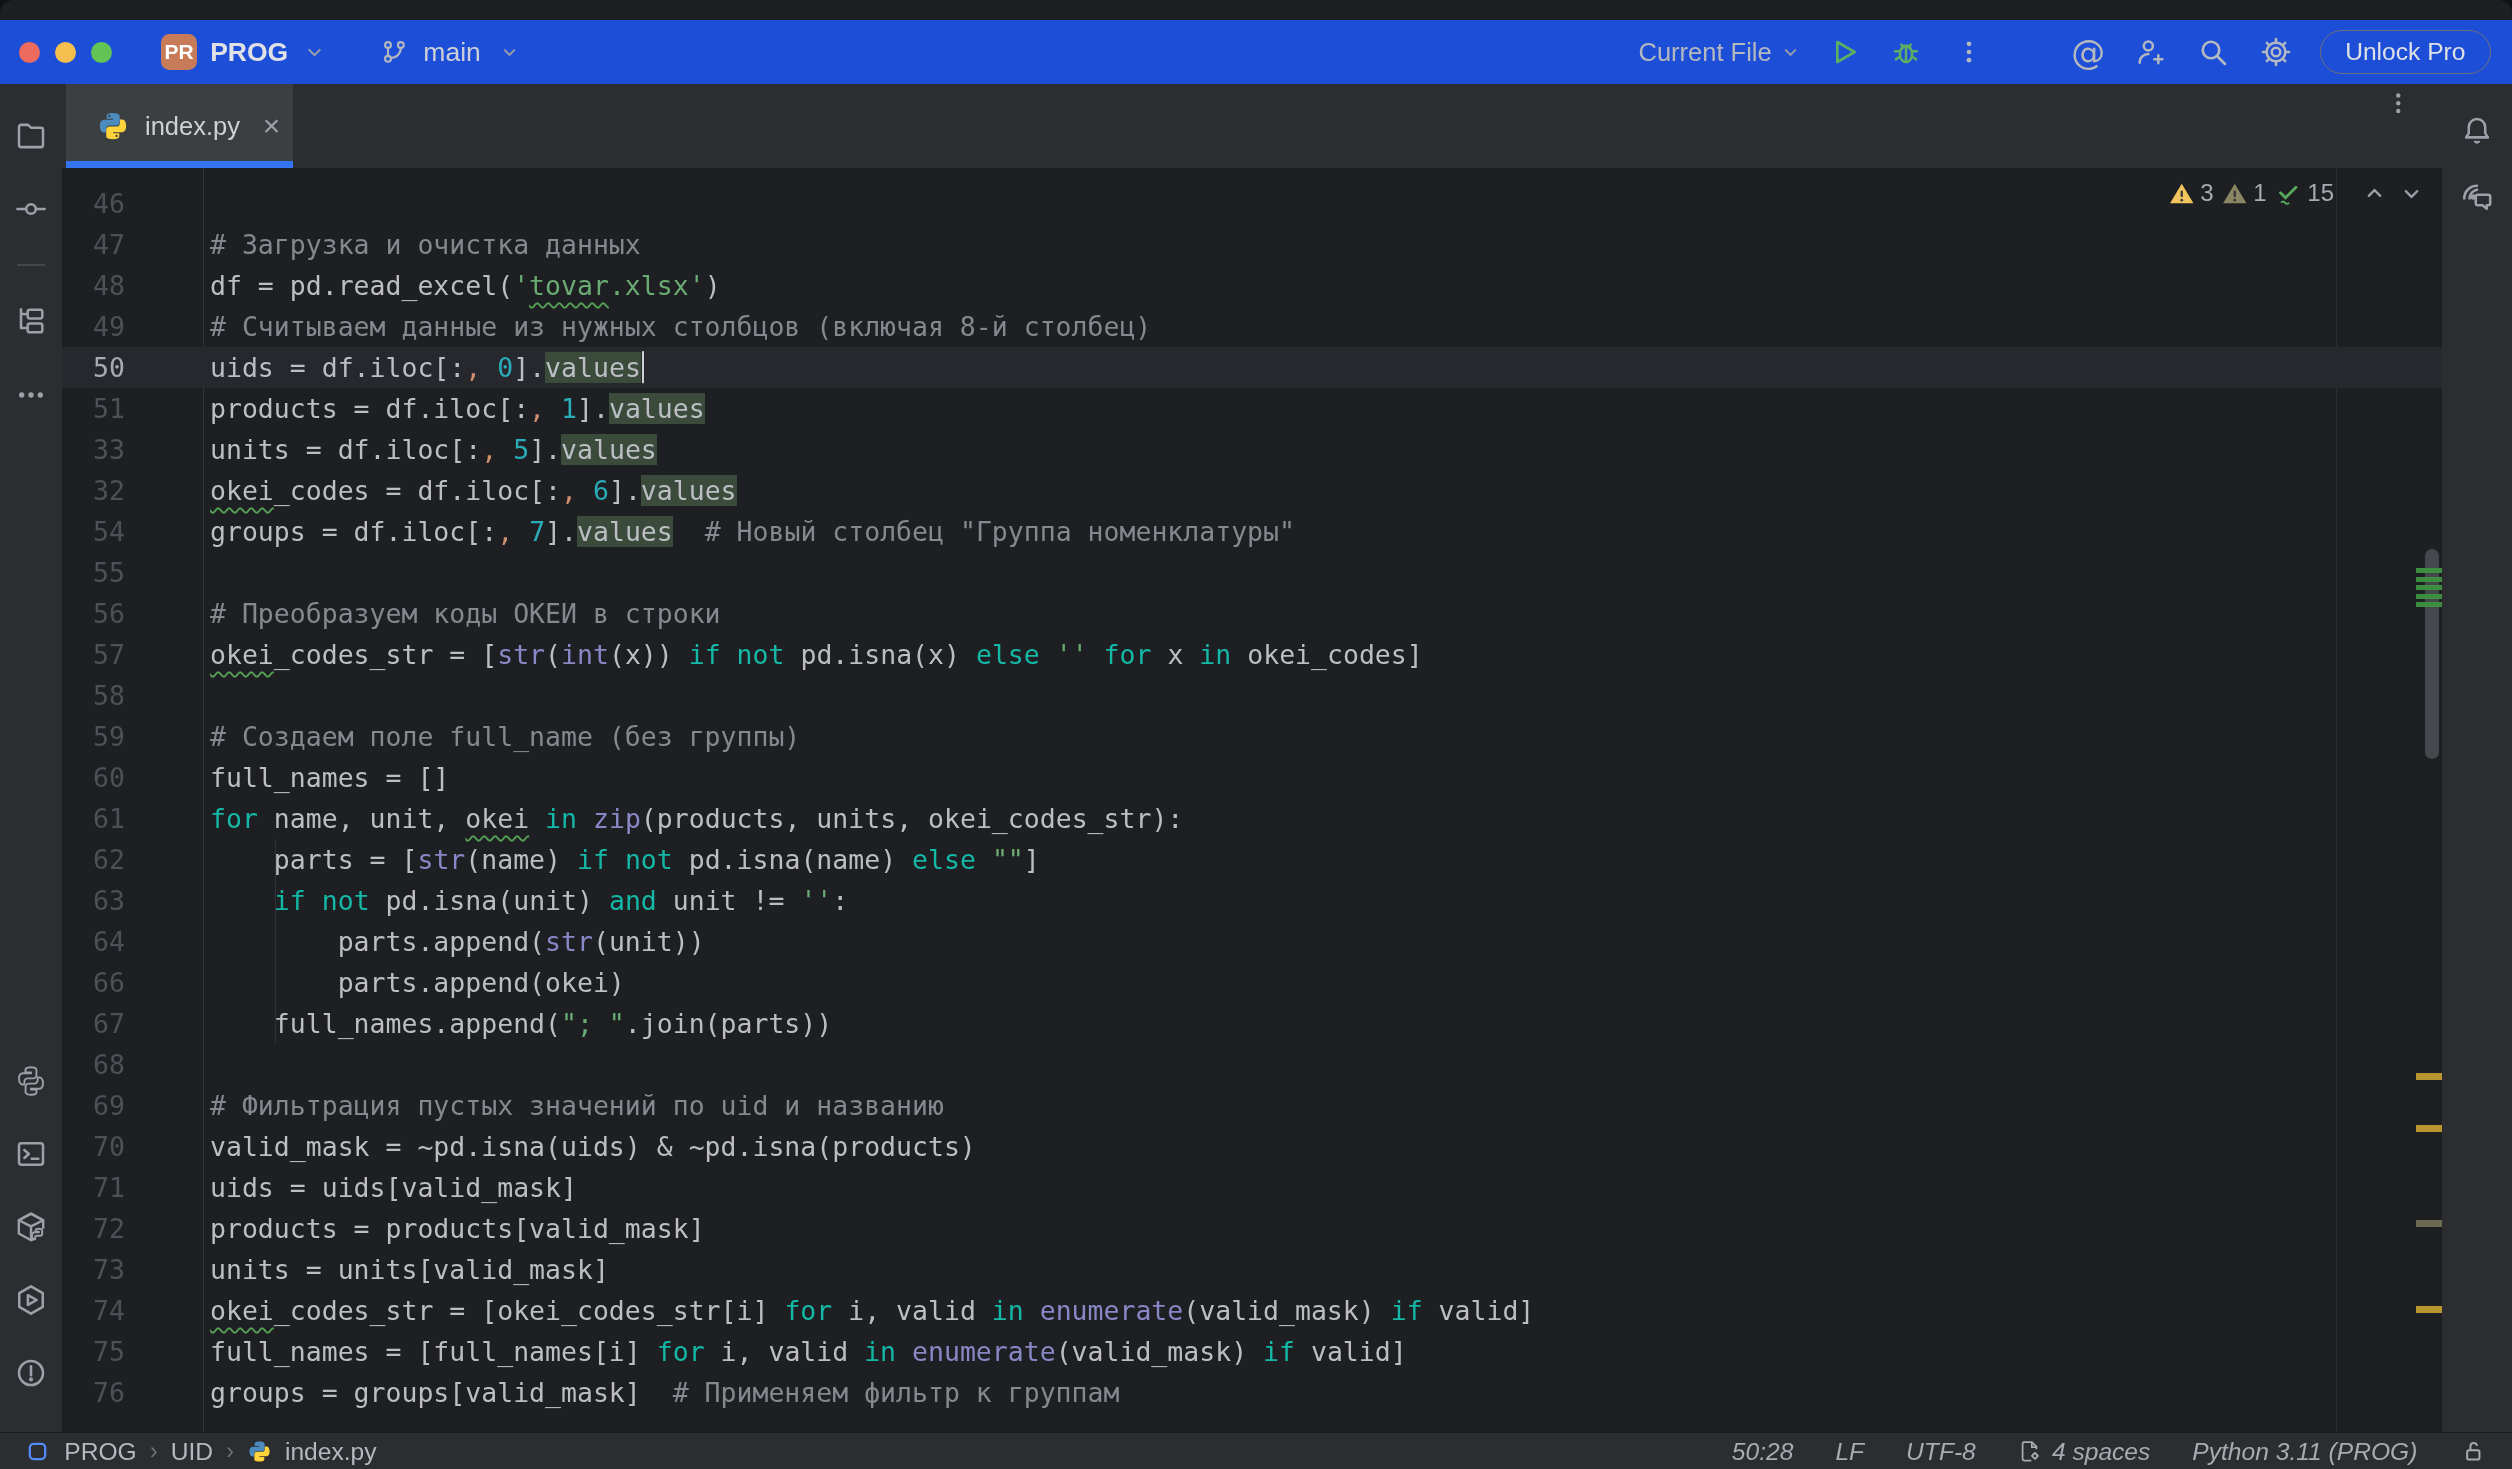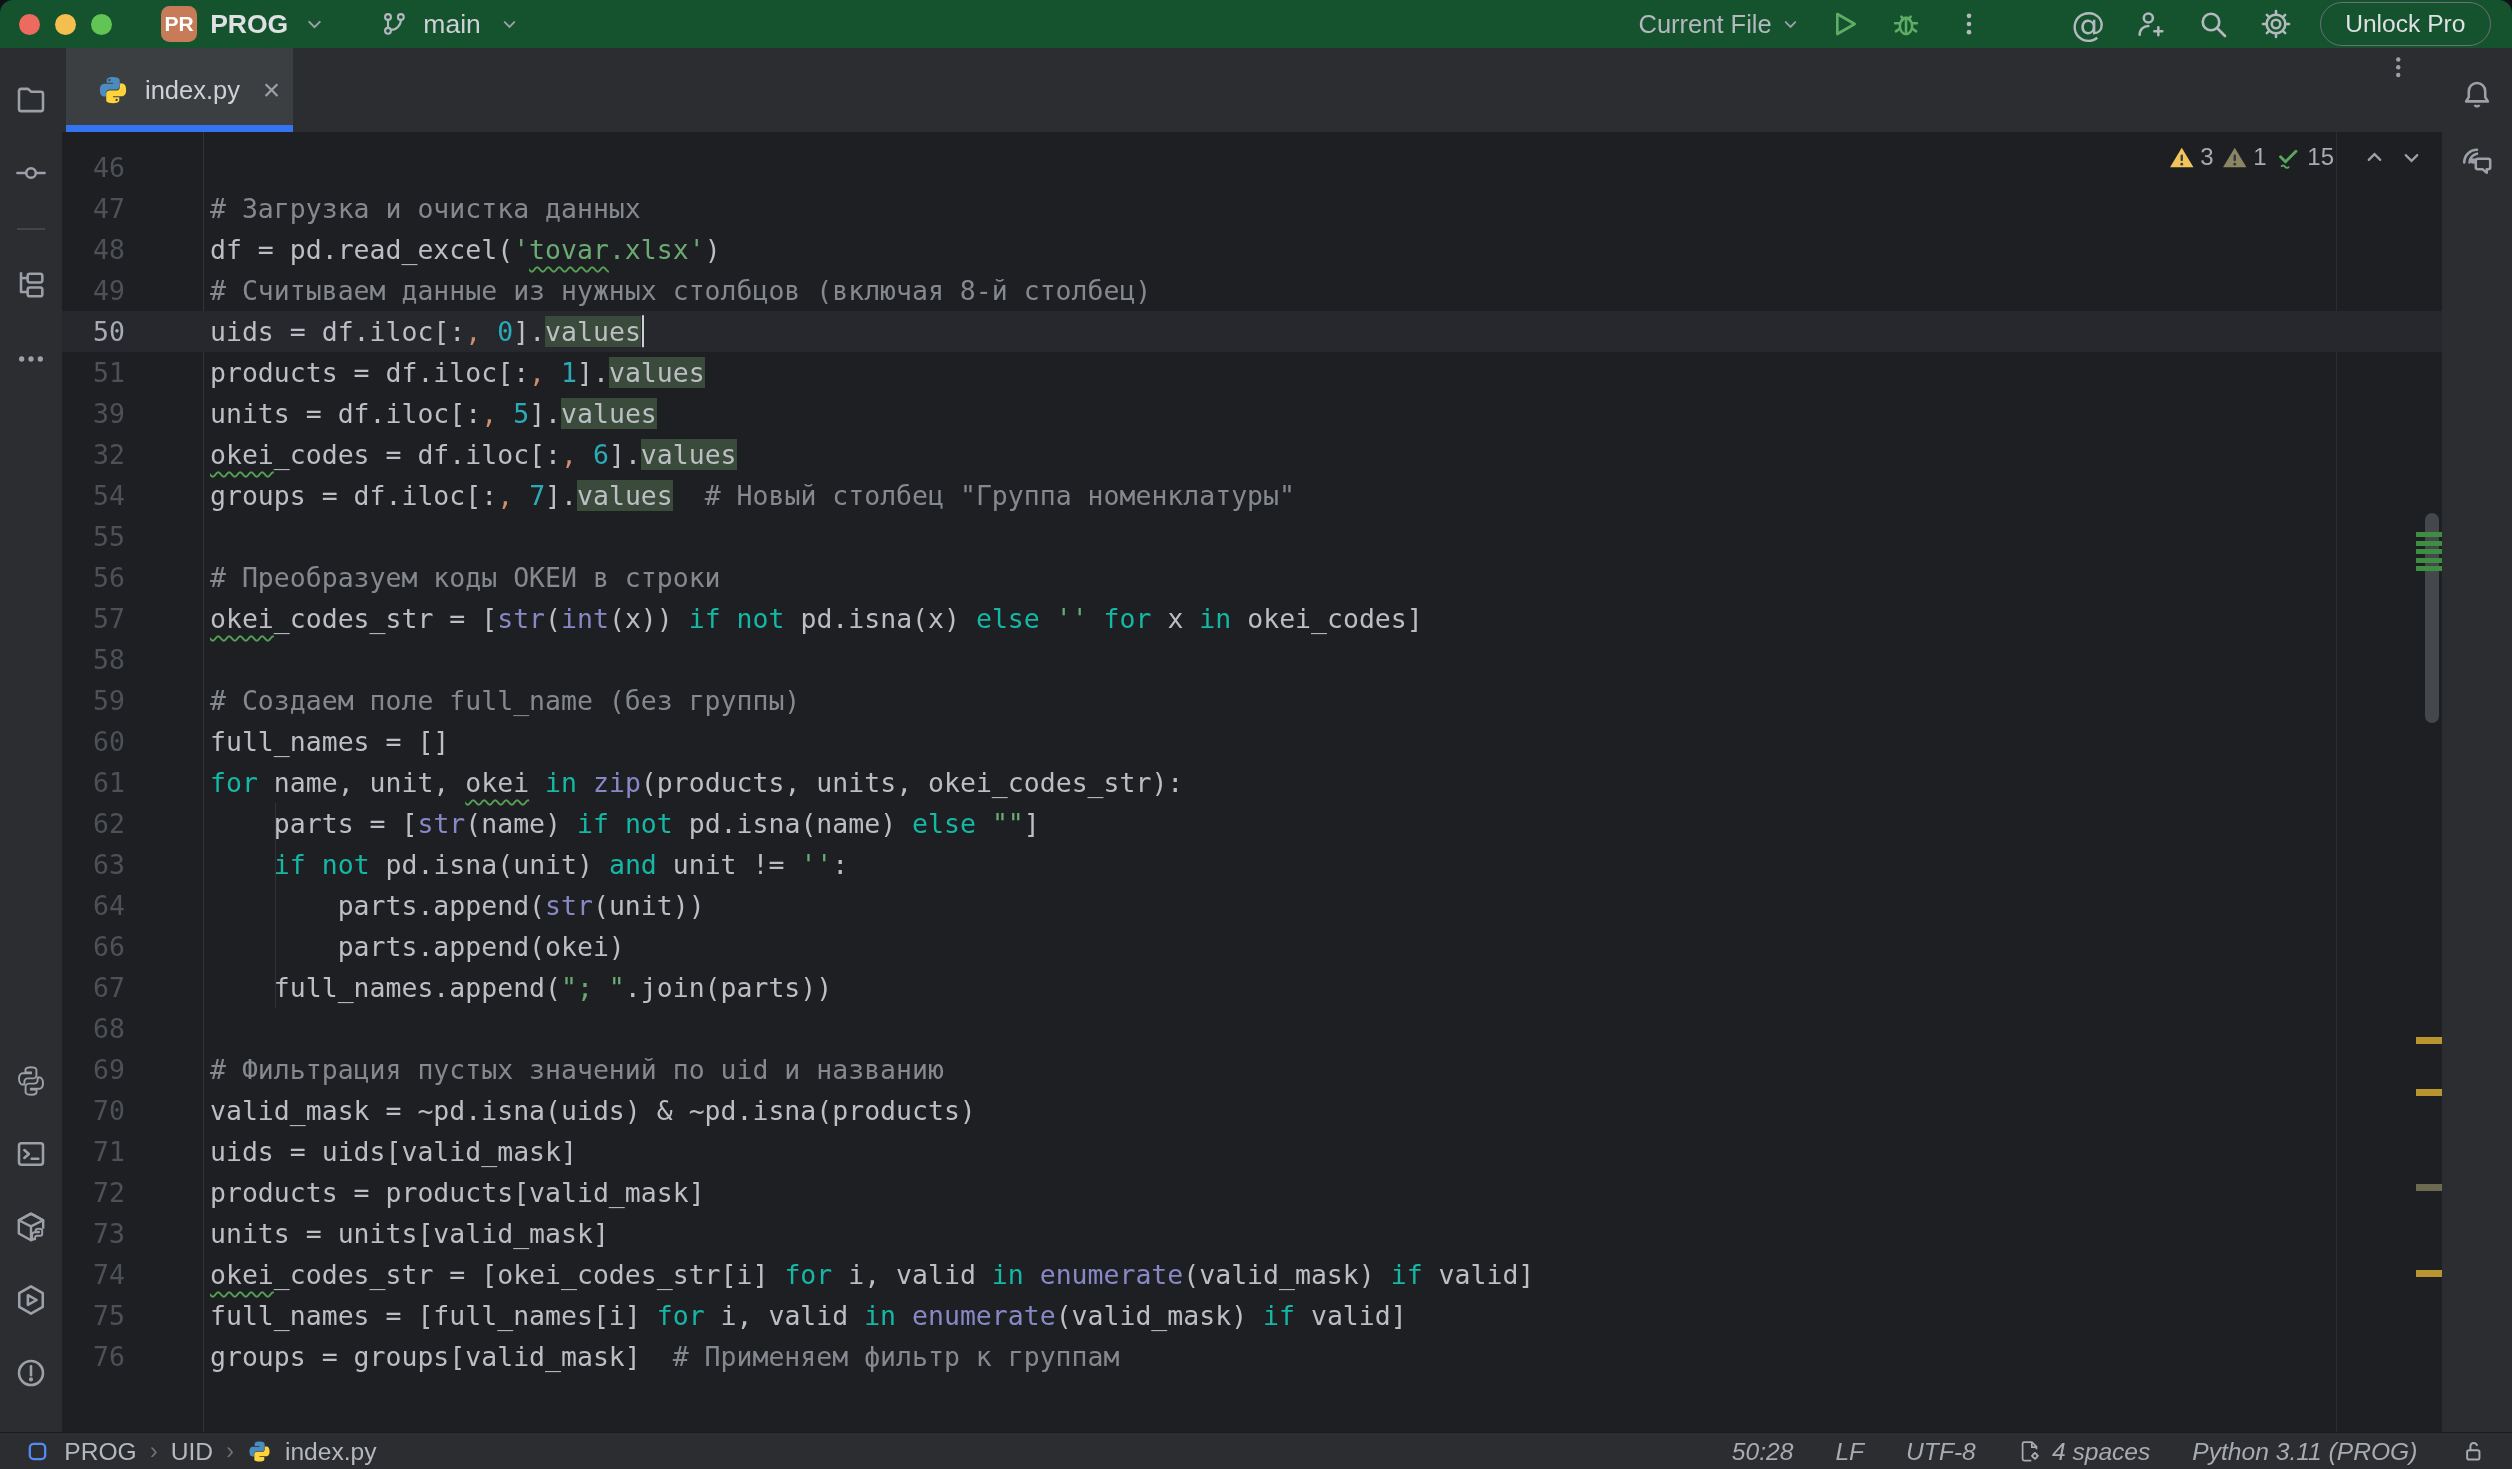--- a/index.html
+++ b/index.html
@@ -1,21 +1,21 @@
 <!DOCTYPE html>
 <html style="font-size:15px"><head>
 <meta charset="utf-8">
 <style>
   * { margin:0; padding:0; box-sizing:border-box; }
   html,body { width:2512px; height:1470px; background:#101114; }
   body { font-family:"Liberation Sans", sans-serif; }
   .app { width:2512px; height:1470px; display:flex; flex-direction:column; border-radius:13.2px 13.2px 0 0; overflow:hidden; background:#1E1F22; }
 
   
-  .titlebar { height:48px; background:#14532d; display:flex; align-items:center; flex:none; }
+  .titlebar { height:64px; background:#1d4ed8; display:flex; align-items:center; flex:none;margin-top:20px; }
   .traffic { display:flex; gap:15px; margin-left:19px; }
   .traffic span { width:21px; height:21px; border-radius:50%; display:block; }
   .tl-red{background:#EC6A5E;} .tl-yellow{background:#F4BF4F;} .tl-green{background:#61C454;}
   .badge { width:36px; height:36px; border-radius:8.5px; background:#C77B58; color:#FFFFFF; font-weight:bold; font-size:21px; display:flex; align-items:center; justify-content:center; margin-left:49px; }
   .proj-name { color:#DFE1E5; font-size:26.5px; font-weight:600; margin-left:13.2px; }
   .tb-chev { margin-left:7.6px; }
   .branch { display:flex; align-items:center; margin-left:42px; gap:9.5px;justify-content:center; }
   .branch-name { color:#CED0D6; font-size:26.5px; }
   .tb-right { margin-left:auto; display:flex; align-items:center; gap:24.6px; margin-right:21px; }
   .runcfg { color:#B4B8BF; font-size:25.5px; display:flex; align-items:center; gap:9.5px; }
@@ -293,21 +293,21 @@
             </div>
             <div class="line current">
               <span class="ln">50</span>
               <span class="code"><span class="tok-d">uids = df.iloc[:</span><span class="tok-o">,</span><span class="tok-d"> </span><span class="tok-num">0</span><span class="tok-d">].</span><span class="tok-d hl">values</span><span class="caret"></span></span>
             </div>
             <div class="line">
               <span class="ln">51</span>
               <span class="code"><span class="tok-d">products = df.iloc[:</span><span class="tok-o">,</span><span class="tok-d"> </span><span class="tok-num">1</span><span class="tok-d">].</span><span class="tok-d hl">values</span></span>
             </div>
             <div class="line">
-              <span class="ln">39</span>
+              <span class="ln">33</span>
               <span class="code"><span class="tok-d">units = df.iloc[:</span><span class="tok-o">,</span><span class="tok-d"> </span><span class="tok-num">5</span><span class="tok-d">].</span><span class="tok-d hl">values</span></span>
             </div>
             <div class="line">
               <span class="ln">32</span>
               <span class="code"><span class="tok-d wavy">okei</span><span class="tok-d">_codes = df.iloc[:</span><span class="tok-o">,</span><span class="tok-d"> </span><span class="tok-num">6</span><span class="tok-d">].</span><span class="tok-d hl">values</span></span>
             </div>
             <div class="line">
               <span class="ln">54</span>
               <span class="code"><span class="tok-d">groups = df.iloc[:</span><span class="tok-o">,</span><span class="tok-d"> </span><span class="tok-num">7</span><span class="tok-d">].</span><span class="tok-d hl">values</span><span class="tok-d">  </span><span class="tok-c"># Новый столбец "Группа номенклатуры"</span></span>
             </div>

